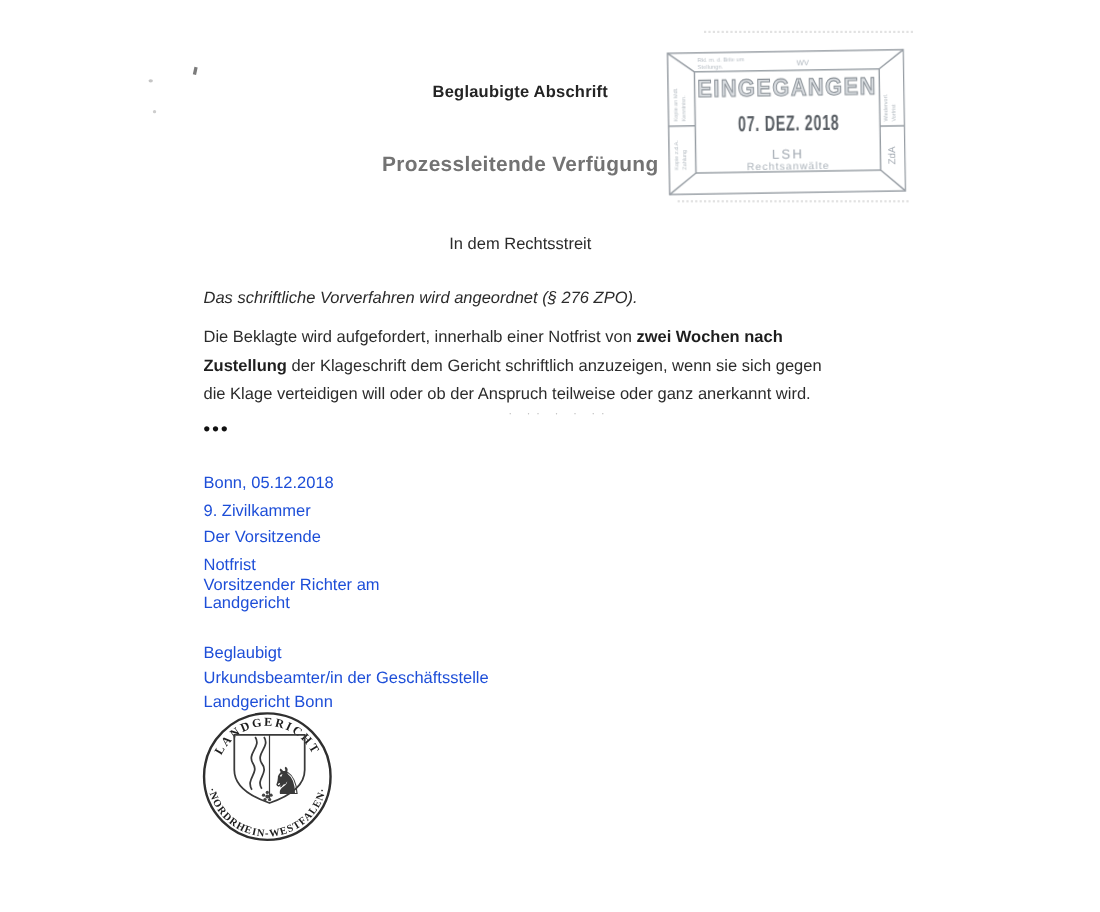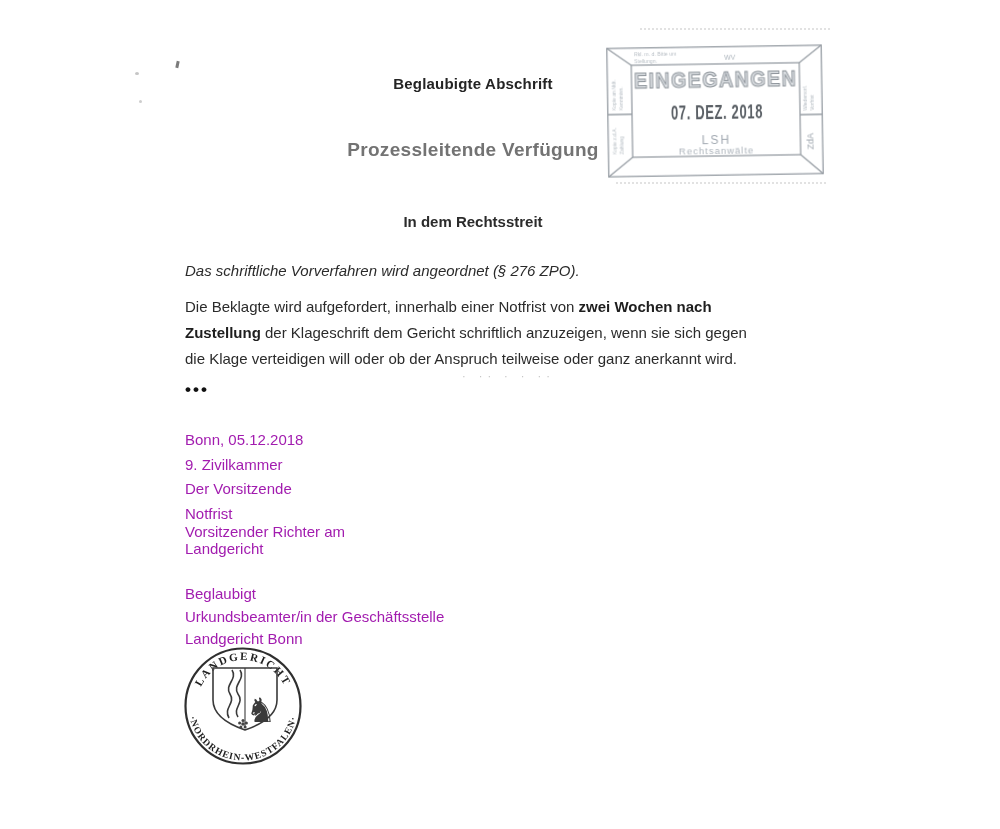--- a/index.html
+++ b/index.html
@@ -1,32 +1,32 @@
 <!DOCTYPE html>
 <html><head>
 <meta charset="utf-8">
 <style>
   html,body{margin:0;padding:0;background:#ffffff;}
   .page{
     position:relative;width:1000px;height:829px;background:#ffffff;overflow:hidden;
     font-family:"Liberation Sans",sans-serif;color:#2b2b2b;
   }
   
-  .centered{position:absolute;left:185px;width:576px;text-align:center;font-weight:bold;}
+  .centered{position:absolute;left:185px;width:576px;text-align:center;}
   .leftcol{position:absolute;left:185px;}
   .header-label{top:75px;font-weight:bold;font-size:15px;letter-spacing:.2px;color:#242424;}
   .doc-title{top:139px;font-weight:bold;font-size:19px;letter-spacing:.3px;color:#737373;margin:0;}
   .case-intro{top:213px;font-size:15px;}
   .case-parties{top:237px;font-size:15px;}
   .order-line{top:262px;font-size:15px;margin:0;font-style:italic;}
   .body-par{top:294px;width:582px;font-size:15px;line-height:26px;margin:0;text-align:left;}
   .body-par b{color:#1e1e1e;}
   .artifact-dots{position:absolute;left:462px;top:370px;font-size:11px;letter-spacing:5px;color:#c3c3c3;filter:blur(.4px);}
   .ellipsis-row{top:380px;font-size:17px;font-weight:bold;letter-spacing:2px;color:#111;}
-  .sig{font-size:15px;color:#a21caf;}
+  .sig{font-size:15px;color:#1d4ed8;}
   .sig-block1{top:428px;line-height:24.5px;}
   .sig-block2{top:505px;line-height:17.5px;}
   .sig-block3{top:571px;line-height:22.5px;margin-top:12px;}
   
   .speck{position:absolute;background:#5a5a5a;}
   .speck.s1{left:176px;top:61px;width:3px;height:7px;transform:rotate(12deg);opacity:.8;}
   .speck.s2{left:135px;top:72px;width:4px;height:3px;opacity:.35;border-radius:50%;}
   .speck.s3{left:139px;top:100px;width:3px;height:3px;opacity:.3;border-radius:50%;}
   .noise-line{position:absolute;border-top:2px dotted #e2e2e2;filter:blur(.4px);}
   .noise-line.n1{left:640px;top:28px;width:190px;}

